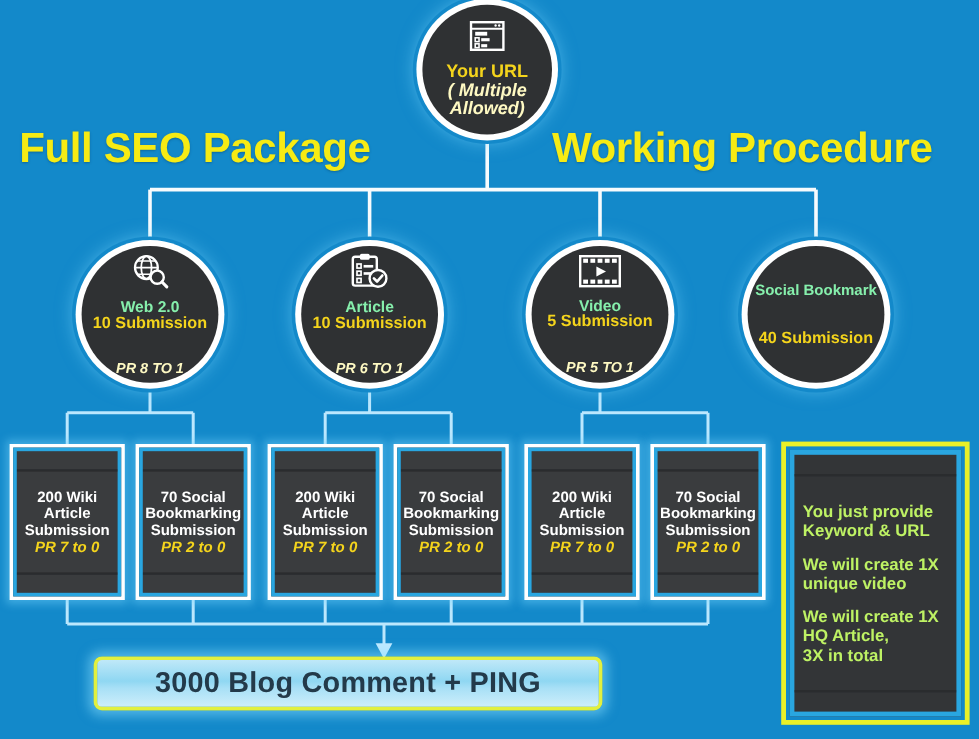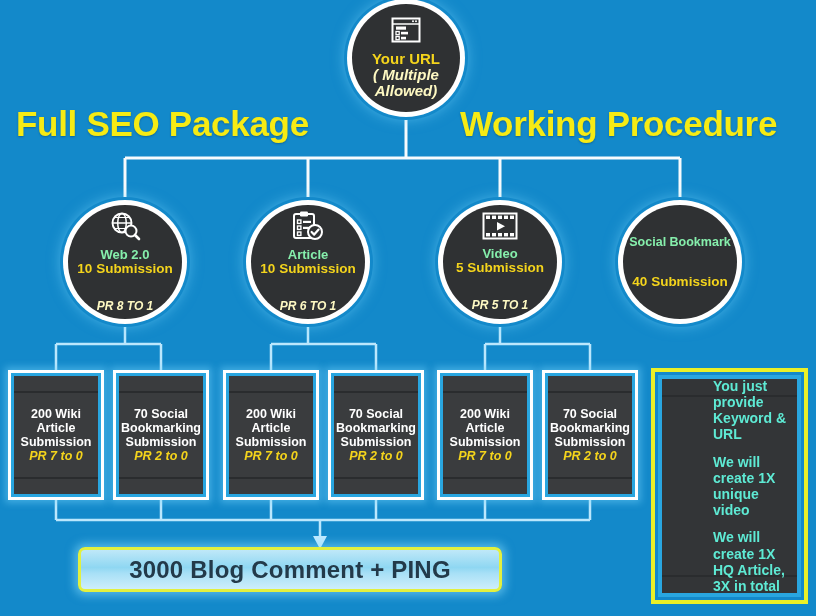--- a/index.html
+++ b/index.html
@@ -105,22 +105,22 @@
     background:#333537;
     position:relative;overflow:hidden;
     display:flex;align-items:center;
   }
   #info-inner:before,#info-inner:after{
     content:"";position:absolute;left:0;right:0;height:2px;background:#2a2c2e;
   }
   #info-inner:before{top:16px;}
   #info-inner:after{bottom:16px;}
   #info-list{
-    color:#5eead4;font-weight:bold;font-size:14px;line-height:1.16;
-    padding:0 7px;width:100%;box-sizing:border-box;position:relative;z-index:2;margin-left:44px;
+    color:#bef264;font-weight:bold;font-size:14px;line-height:1.16;
+    padding:0 7px;width:100%;box-sizing:border-box;position:relative;z-index:2;
   }
   #info-list p{margin:0 0 11px 0;}
   #info-list p:last-child{margin-bottom:0;}
 
   
   #banner{
     position:absolute;left:78px;top:547px;width:424px;height:45px;
     border:3px solid #e2f03f;
     border-radius:7px;
     box-sizing:border-box;

